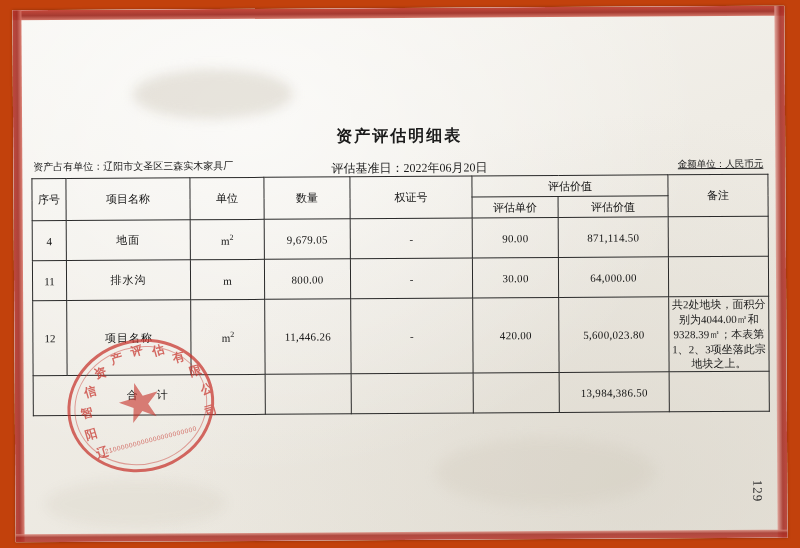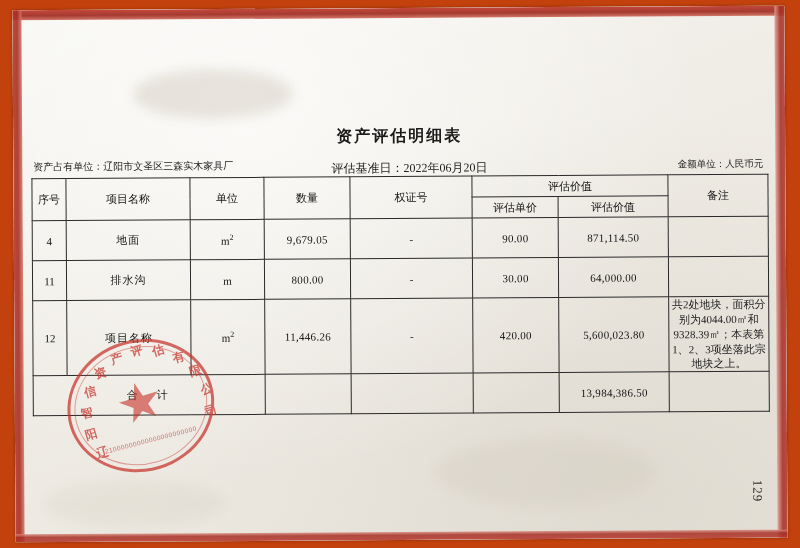--- a/index.html
+++ b/index.html
@@ -119,20 +119,21 @@
     top: 2px;
     white-space: nowrap;
     font-size: 12px;
   }
   .meta-right {
     position: absolute;
     right: 22px;
     top: 2px;
     white-space: nowrap;
     font-size: 9.5px;
+    text-decoration: underline;
   }
 
   table.sheet {
     position: absolute;
     left: 18px;
     top: 168px;
     width: 736px;
     border-collapse: collapse;
     table-layout: fixed;
     font-family: "Liberation Serif", serif;

